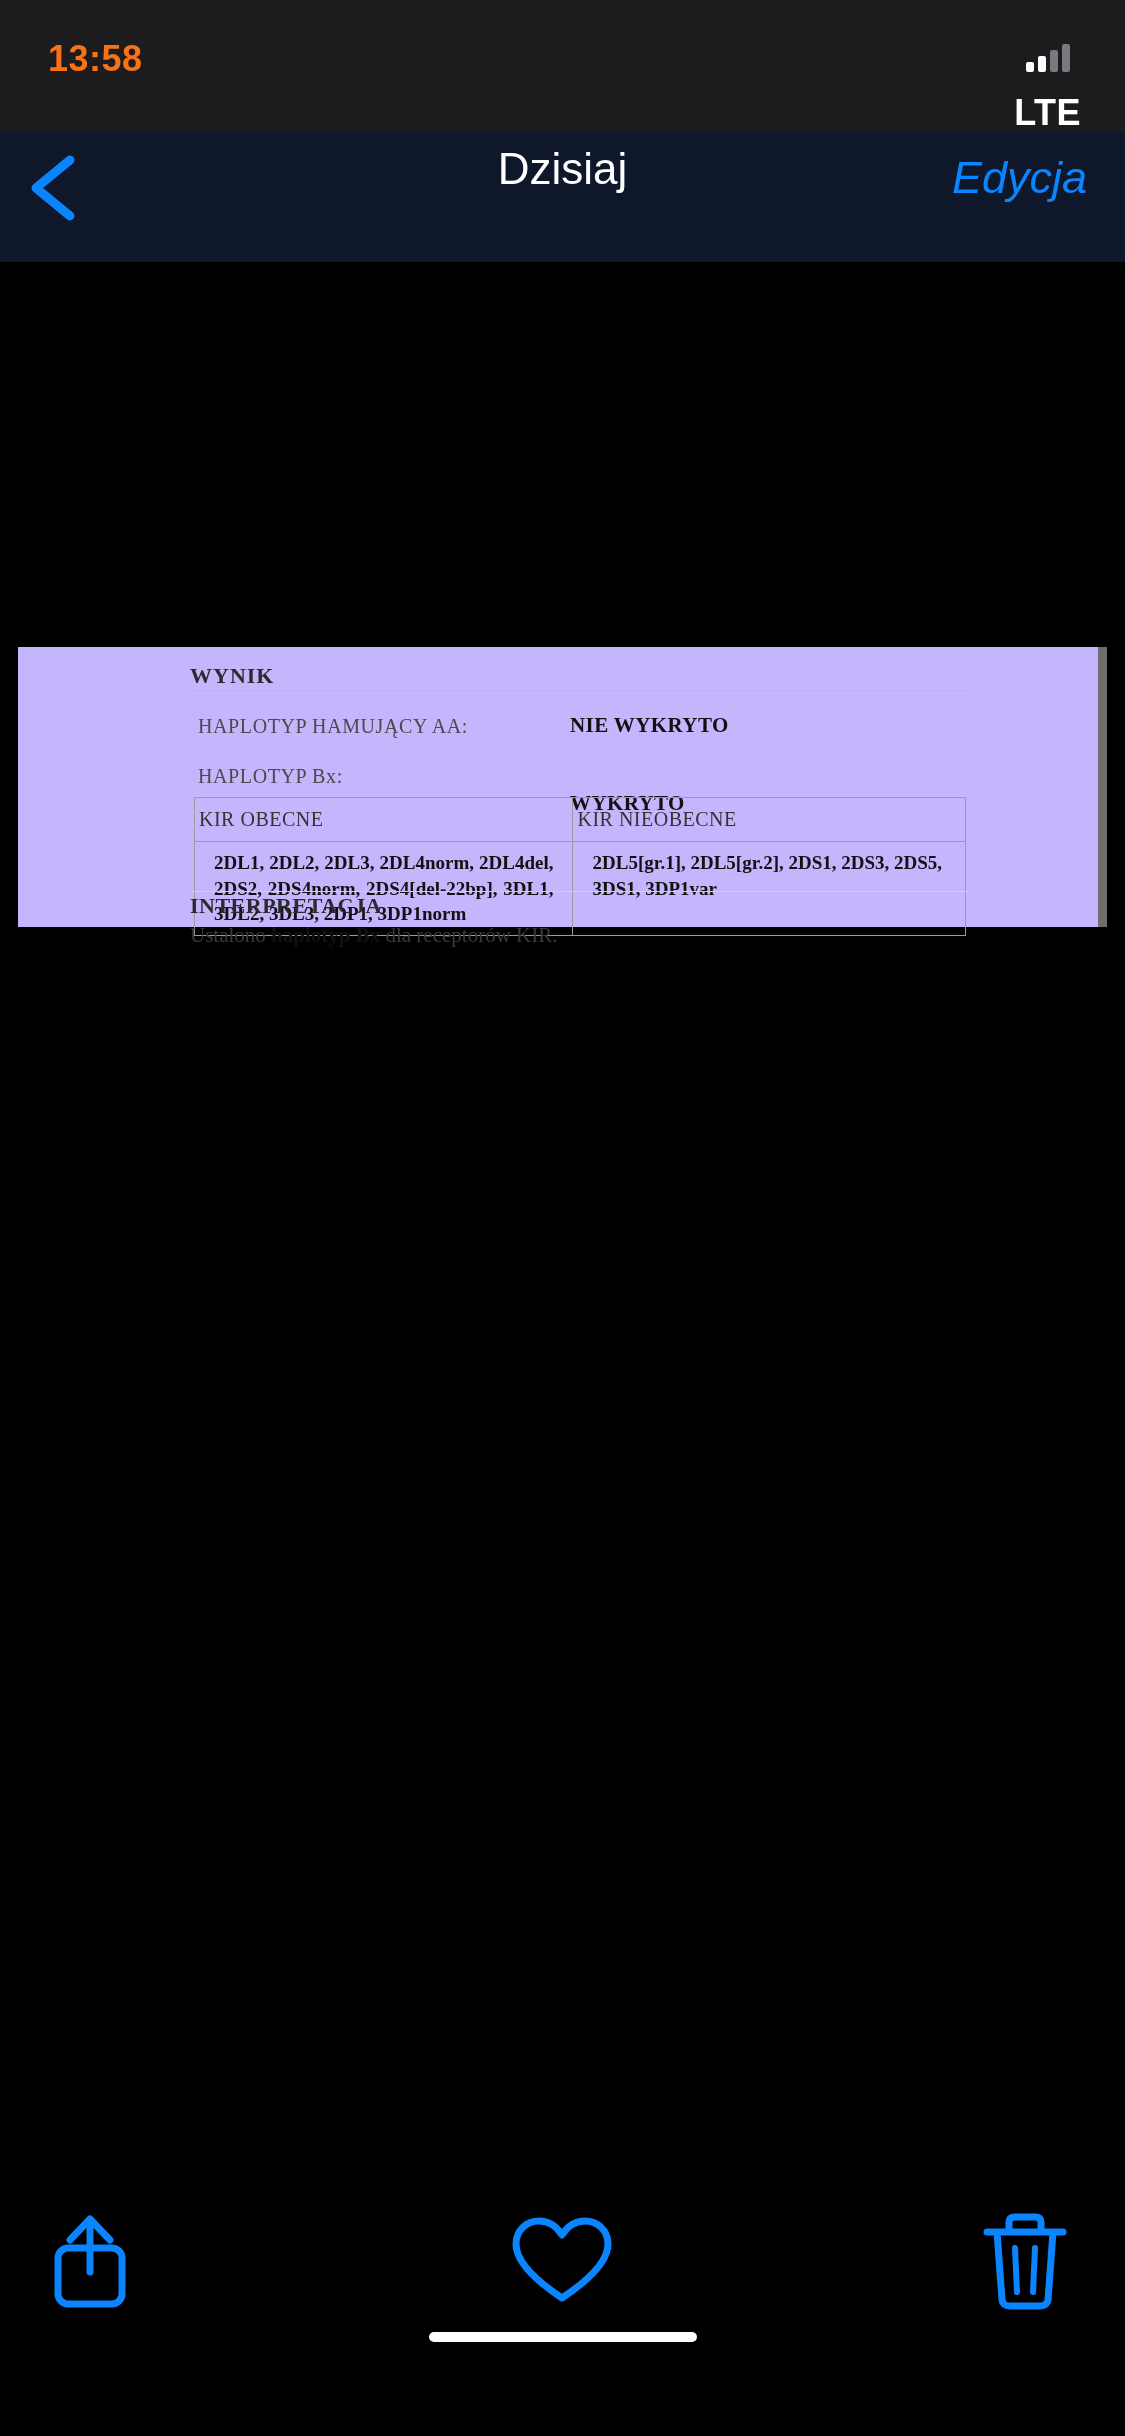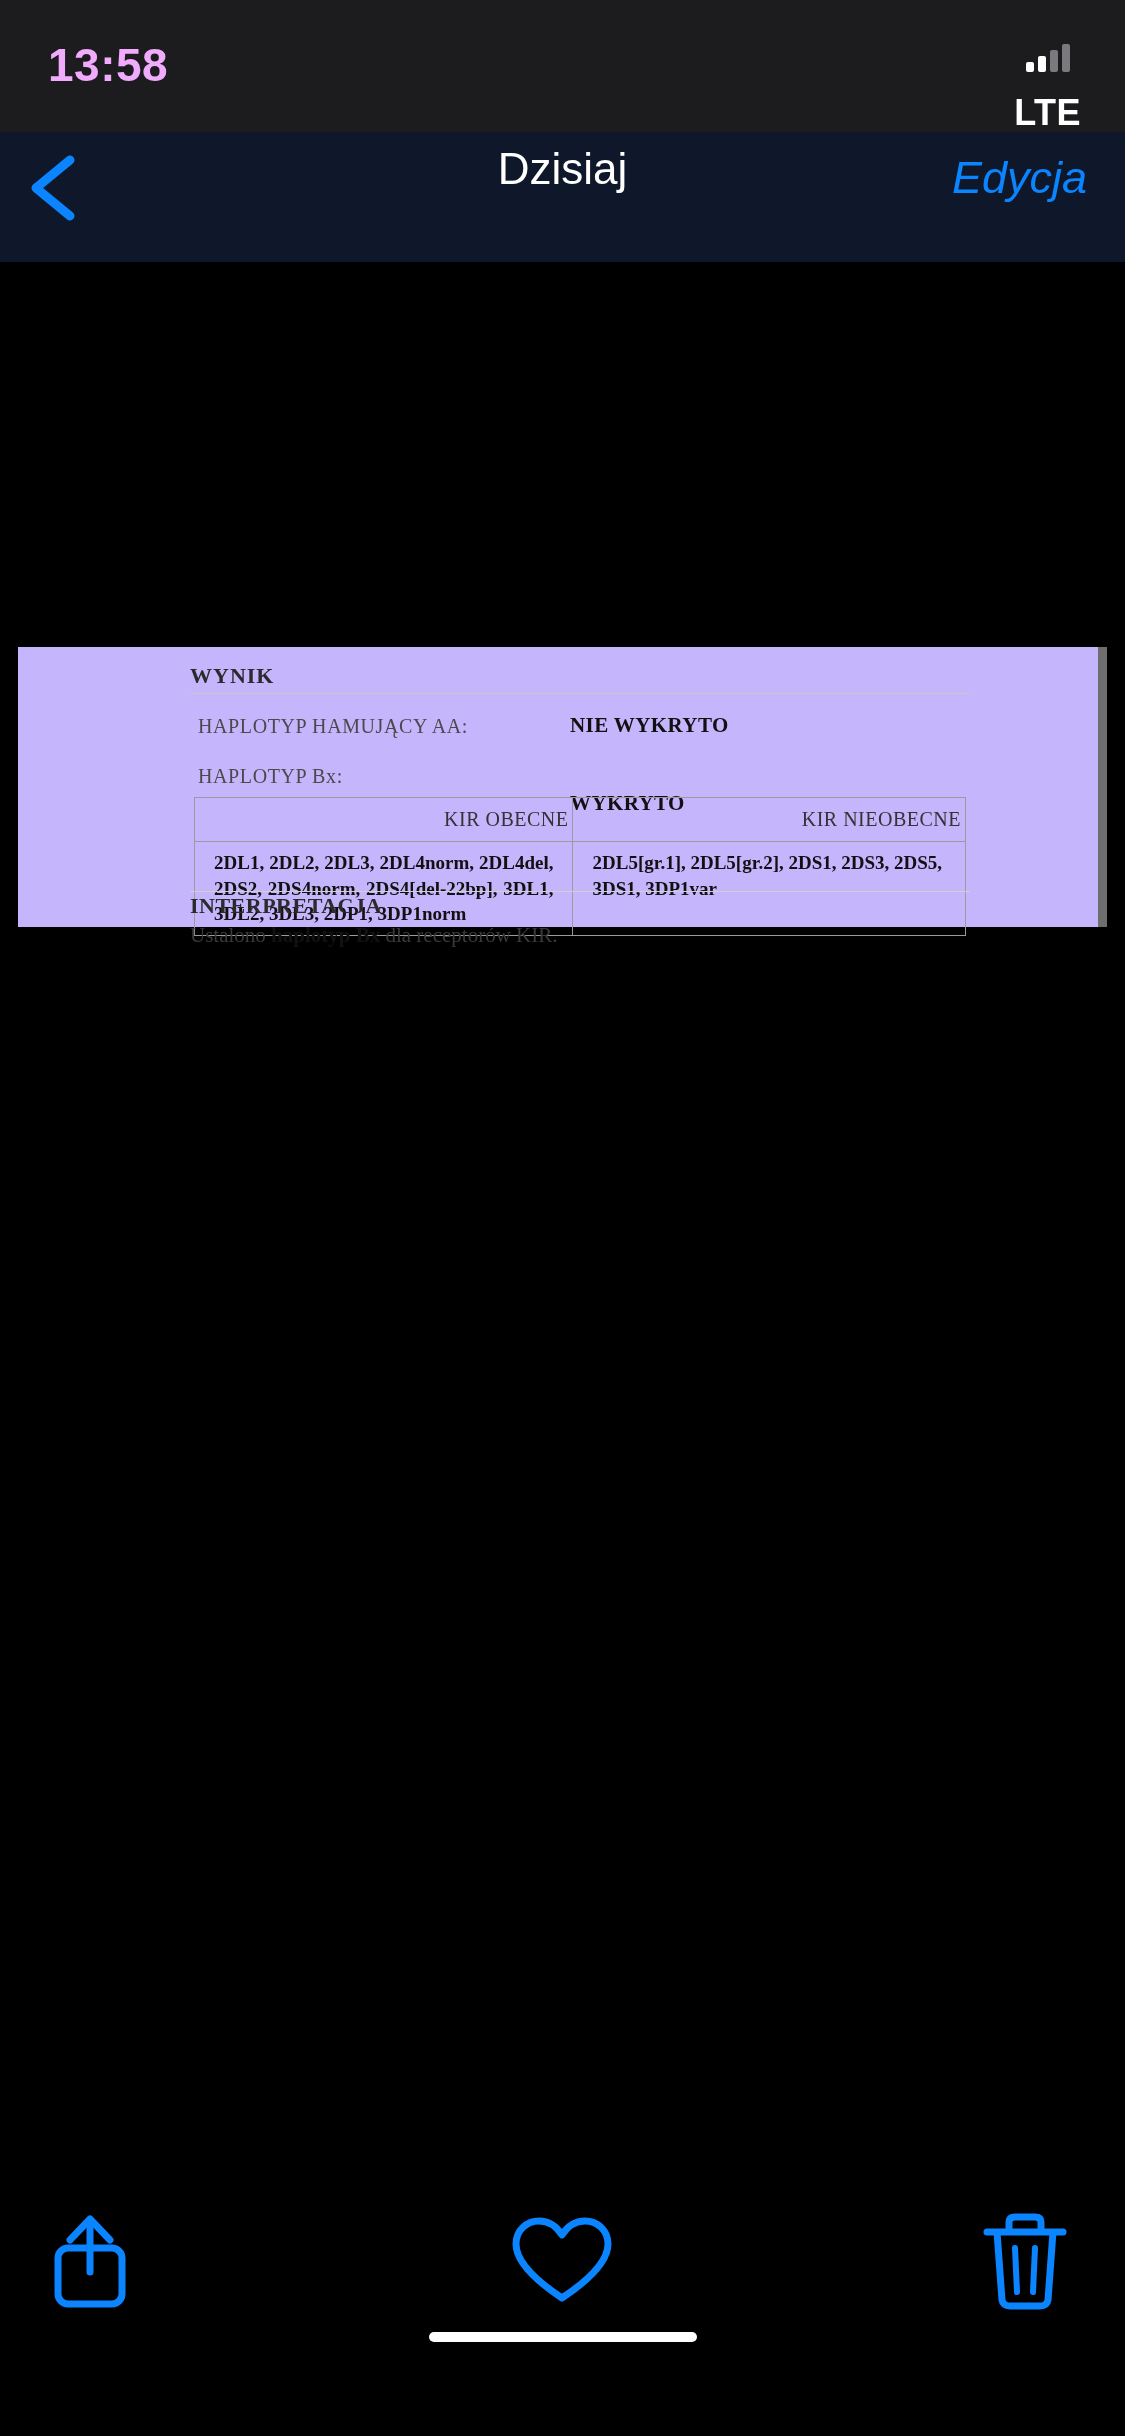--- a/index.html
+++ b/index.html
@@ -11,21 +11,21 @@
   }
   #app { position: relative; width: 1125px; height: 2436px; background: #000; color: #fff; }
 
   
   .statusbar {
     position: absolute; top: 0; left: 0; width: 1125px; height: 132px;
     background: #1c1c1e;
   }
   .status-time {
     position: absolute; left: 48px; top: 38px;
-    font-size: 46px; font-weight: 600; letter-spacing: 0.5px; color: #f0abfc;
+    font-size: 36px; font-weight: 600; letter-spacing: 0.5px; color: #f97316;
   }
   .status-right {
     position: absolute; right: 44px; top: 42px;
     display: flex; align-items: center; gap: 20px; flex-direction: column;
   }
   .signal { display: flex; align-items: flex-end; gap: 4px; height: 30px; }
   .signal i { display: block; width: 8px; background: #fff; border-radius: 2px; }
   .signal i:nth-child(1) { height: 10px; }
   .signal i:nth-child(2) { height: 16px; }
   .signal i:nth-child(3) { height: 22px; background: #7a7a7e; }
@@ -101,21 +101,21 @@
   .lab2 { left: 180px; top: 118px; }
   .val2 { left: 552px; top: 116px; margin-top: 28px; }
 
   .kir-table {
     position: absolute; left: 176px; top: 150px; width: 772px;
     border: 1px solid #9b9b9b; border-collapse: collapse;
     font-family: "Liberation Serif", serif;
   }
   .kir-table th {
     border: 1px solid #9b9b9b; font-size: 20px; font-weight: normal;
-    color: #333; padding: 10px 4px; text-align: right; letter-spacing: 0.5px;
+    color: #333; padding: 10px 4px; text-align: left; letter-spacing: 0.5px;
   }
   .kir-table td {
     border: 1px solid #9b9b9b; font-size: 19px; font-weight: bold;
     color: #111; padding: 8px 19px; vertical-align: top;
     text-align: justify; line-height: 1.35;
   }
   .kir-table td.c1 { width: 378px; }
   .kir-table td.c2 { width: 392px; text-align: left; }
 
   .interp-title {

